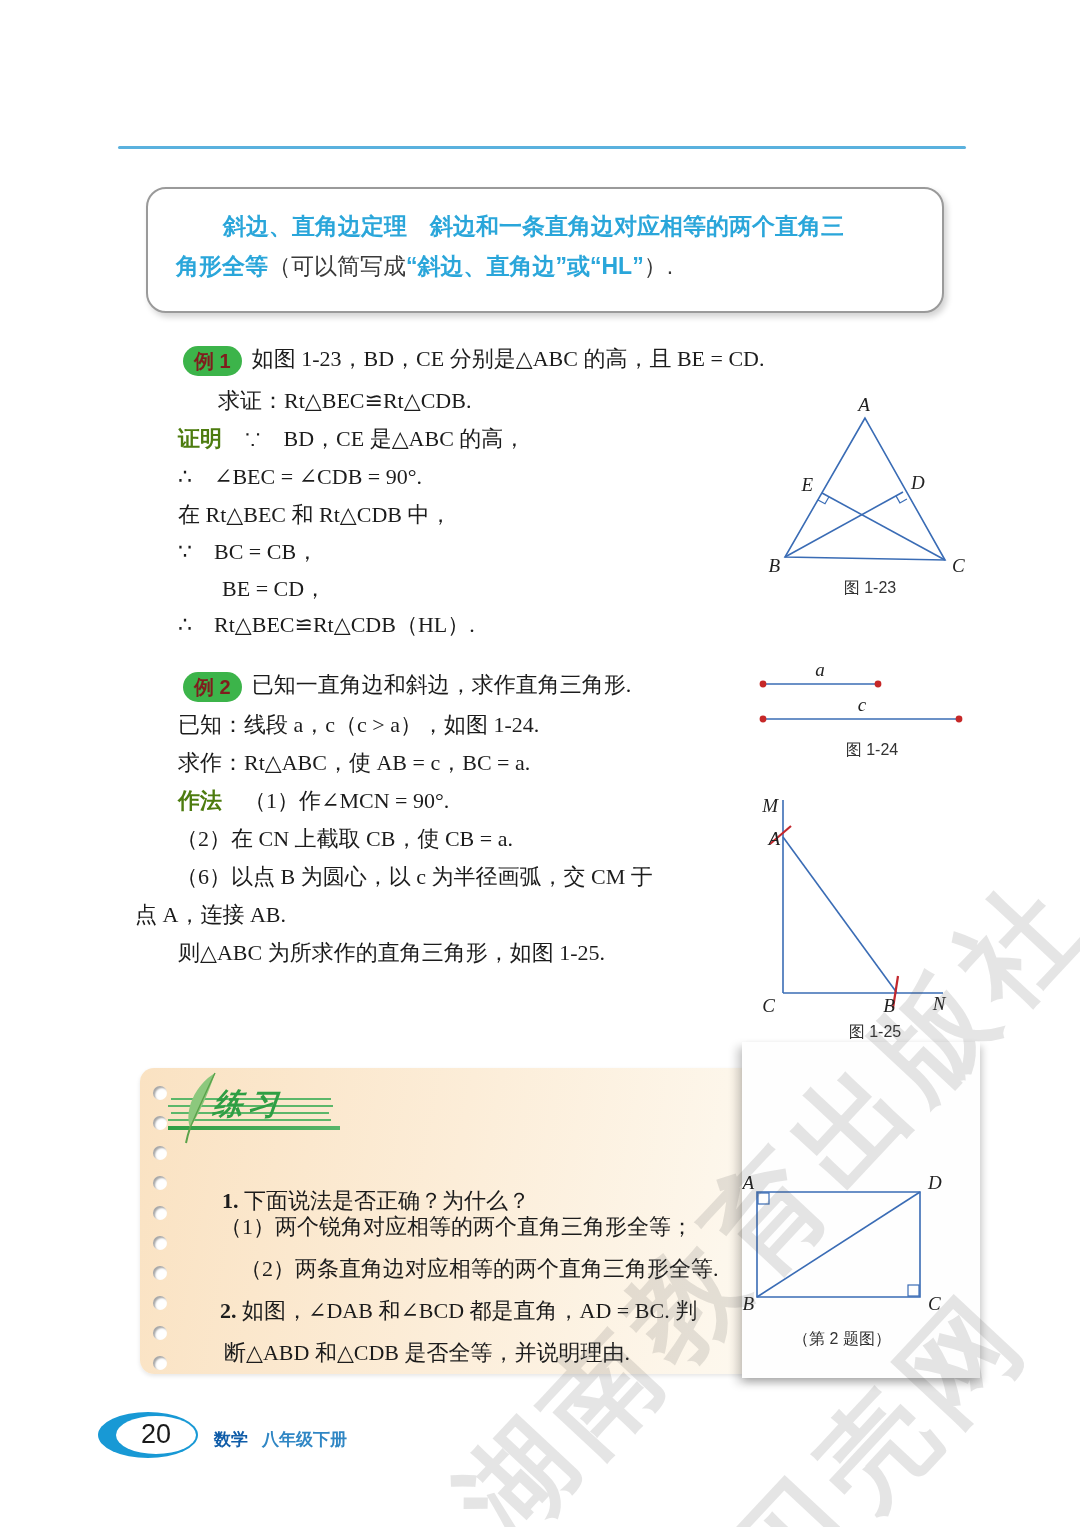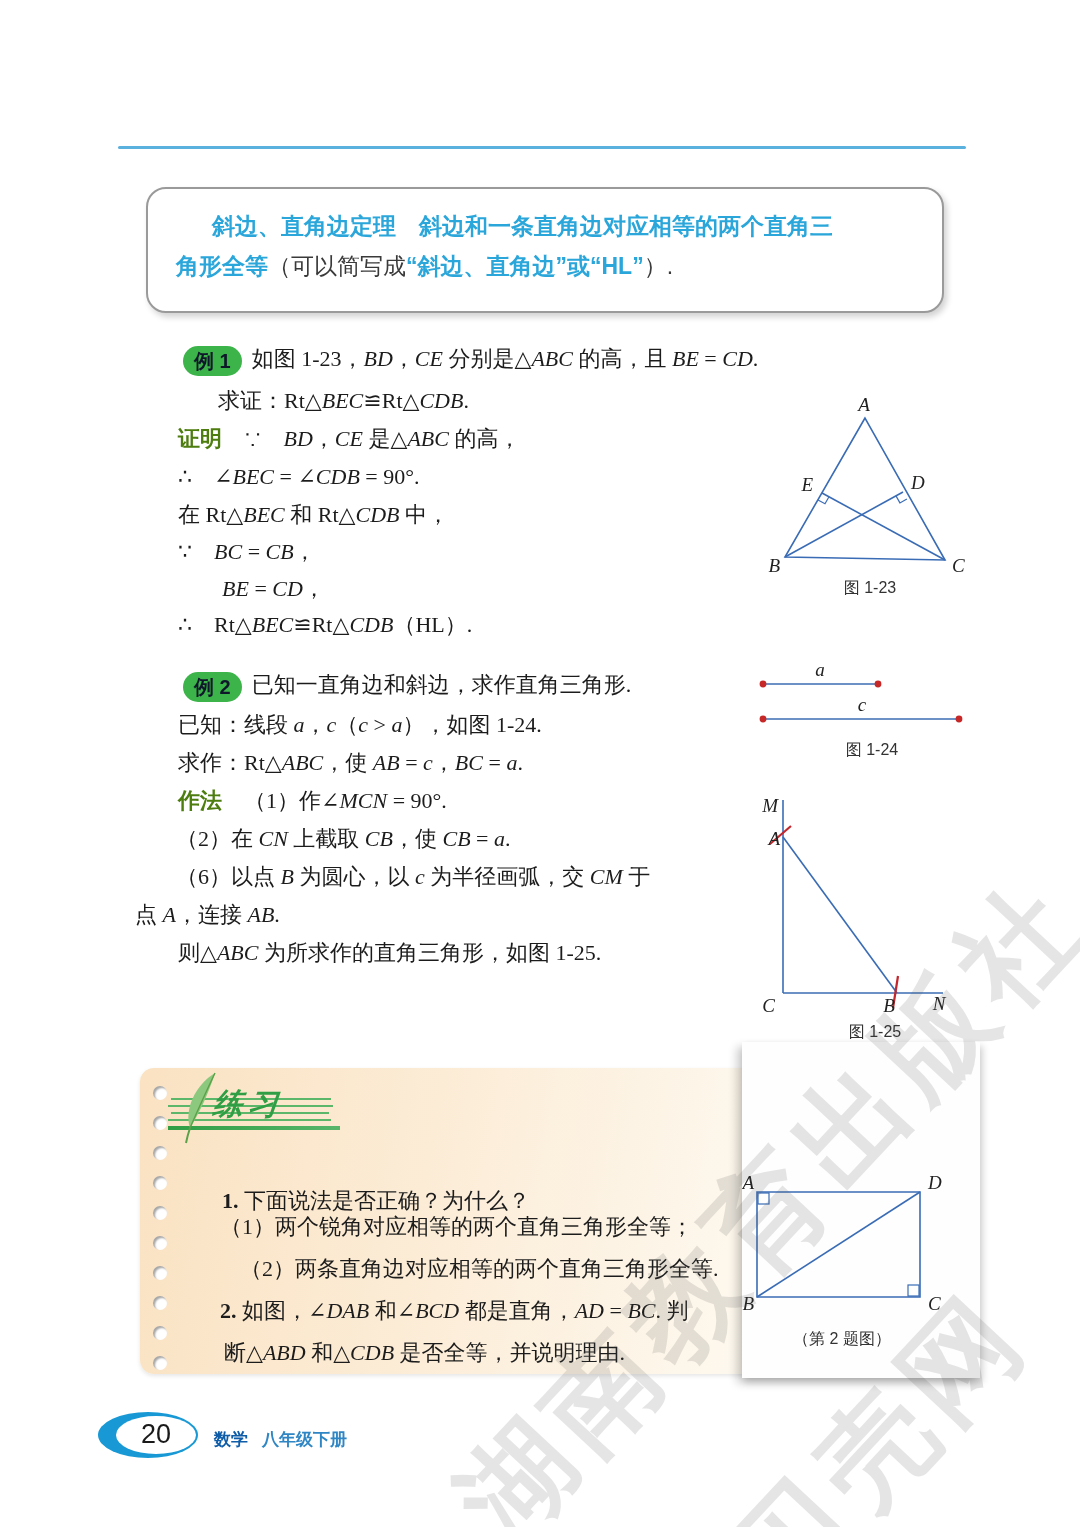--- a/index.html
+++ b/index.html
@@ -6,29 +6,29 @@
   #page{position:relative;width:1080px;height:1527px;background:#ffffff;overflow:hidden;
         font-family:"Liberation Serif","DejaVu Serif",serif;color:#1c1c1c;}
   .abs{position:absolute;}
   
   #top-rule{left:118px;top:146px;width:848px;height:3px;background:#5ab1de;border-radius:2px;}
   
   #theorem-box{left:146px;top:187px;width:794px;height:122px;border:2px solid #9a9a9a;
                border-radius:20px;background:#fff;box-shadow:3px 4px 6px rgba(0,0,0,0.18);}
   .thm-line{position:absolute;left:28px;white-space:nowrap;font-size:23px;font-weight:bold;
             font-family:"Liberation Sans","DejaVu Sans",sans-serif;}
-  .thm-line.l1{top:22px;left:64px;text-align:center;}
+  .thm-line.l1{top:22px;left:75px;text-align:center;}
   .thm-line.l2{top:62px;}
   .thm{color:#2aa6da;} .blk{color:#3a3a3a;font-weight:normal;}
   
   .tline{position:absolute;white-space:nowrap;font-size:22px;line-height:30px;}
-  .i{font-style:italic;text-align:right;}
+  .i{text-align:right;}
   .b{font-weight:bold;}
   .cy{color:#4d7c0f;font-weight:bold;font-family:"Liberation Sans","DejaVu Sans",sans-serif;}
-  .badge{display:inline-block;background:#3cb44a;color:#0f172a;font-family:"Liberation Sans","DejaVu Sans",sans-serif;
+  .badge{display:inline-block;background:#3cb44a;color:#7f1d1d;font-family:"Liberation Sans","DejaVu Sans",sans-serif;
          font-weight:bold;font-size:20px;line-height:28px;padding:1px 11px;border-radius:15px;margin-right:10px;
          vertical-align:-2px;}
   
   svg text{font-family:"Liberation Serif","DejaVu Serif",serif;}
   .ptlabel{font-style:italic;font-size:19px;fill:#222;}
   .figcap{font-family:"Liberation Sans","DejaVu Sans",sans-serif;font-size:16px;fill:#333;font-style:normal;}
   .figline{stroke:#3a6cb5;stroke-width:1.6;fill:none;}
   .figmark{stroke:#3a6cb5;stroke-width:1.2;fill:none;}
   .redtick{stroke:#c2272d;stroke-width:2.2;}
   .reddot{fill:#c62828;}

